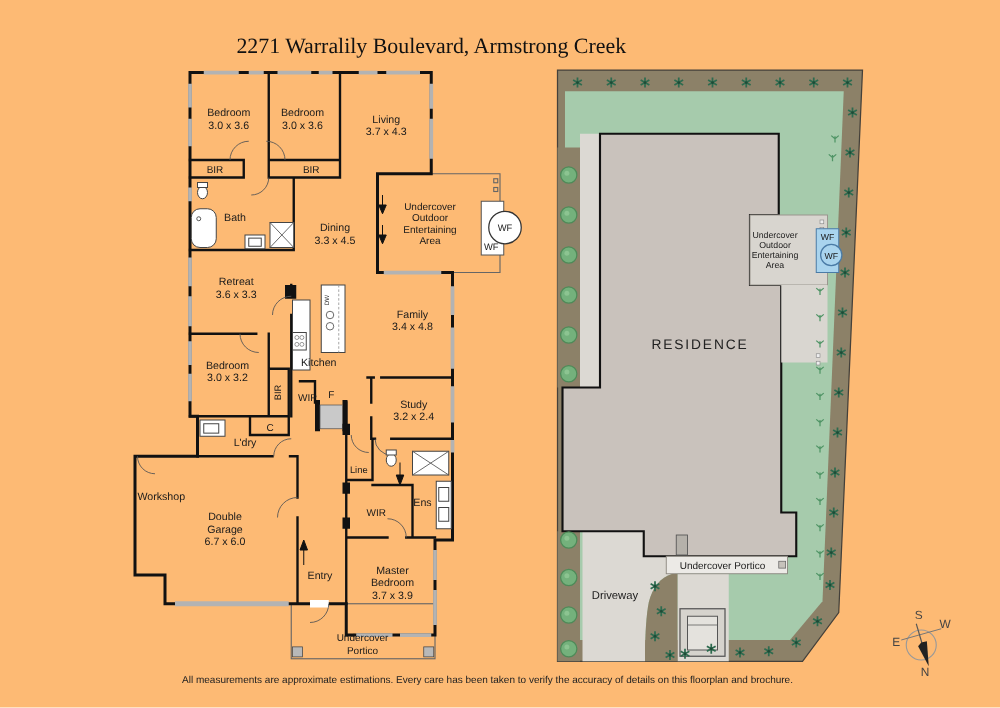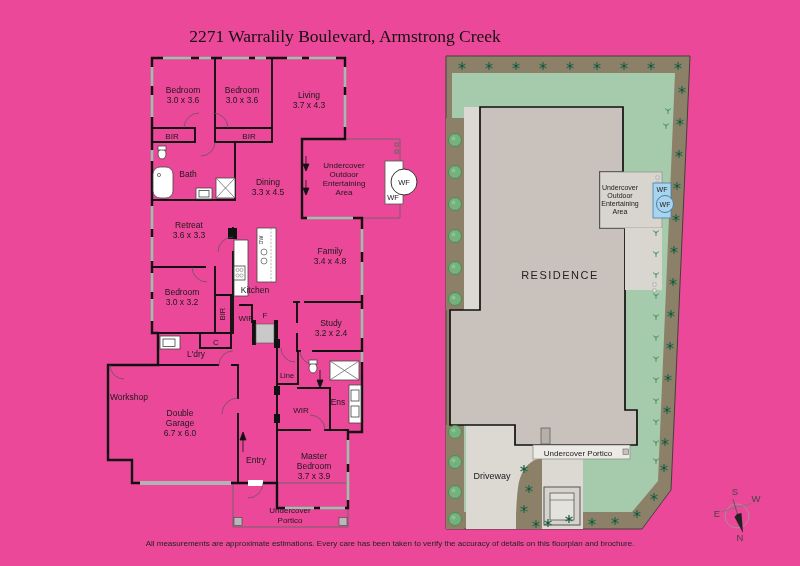--- a/index.html
+++ b/index.html
@@ -1,16 +1,16 @@
 <!DOCTYPE html>
 <html><head>
 <meta charset="utf-8">
 <style>
   html,body{margin:0;padding:0;background:#fff;}
-  #page{position:relative;width:800px;height:566px;background:#ec4899;overflow:hidden;}
+  #page{position:relative;width:800px;height:566px;background:#fdba74;overflow:hidden;}
   svg{position:absolute;left:0;top:0;}
   text{font-family:"Liberation Sans",sans-serif;fill:#1a1a1a;}
   .ttl{font-family:"Liberation Serif",serif;font-size:17.5px;fill:#111;}
   .dsc{font-size:8px;fill:#222;}
   .lbl{font-size:8.5px;text-anchor:middle;}
   .lbs{font-size:8px;text-anchor:middle;}
   .lbt{font-size:7.5px;text-anchor:middle;}
   .lbv{font-size:7px;text-anchor:middle;}
   .res{font-size:11px;letter-spacing:1.5px;text-anchor:middle;fill:#222;}
   .cmp{font-size:9.5px;text-anchor:middle;fill:#444;}

